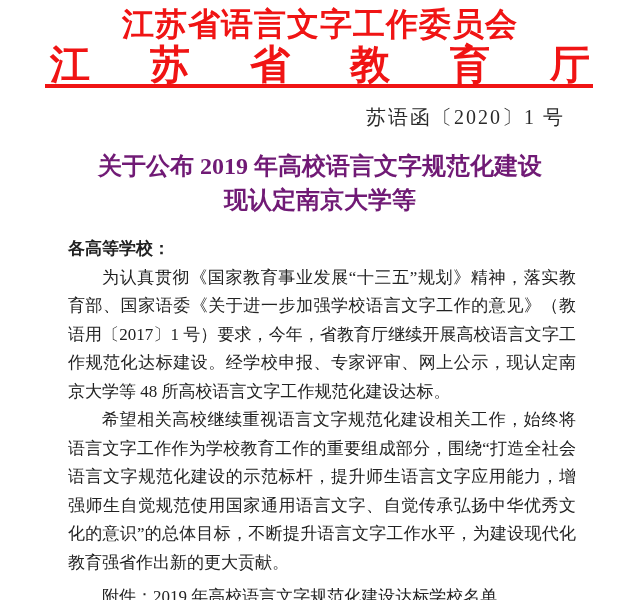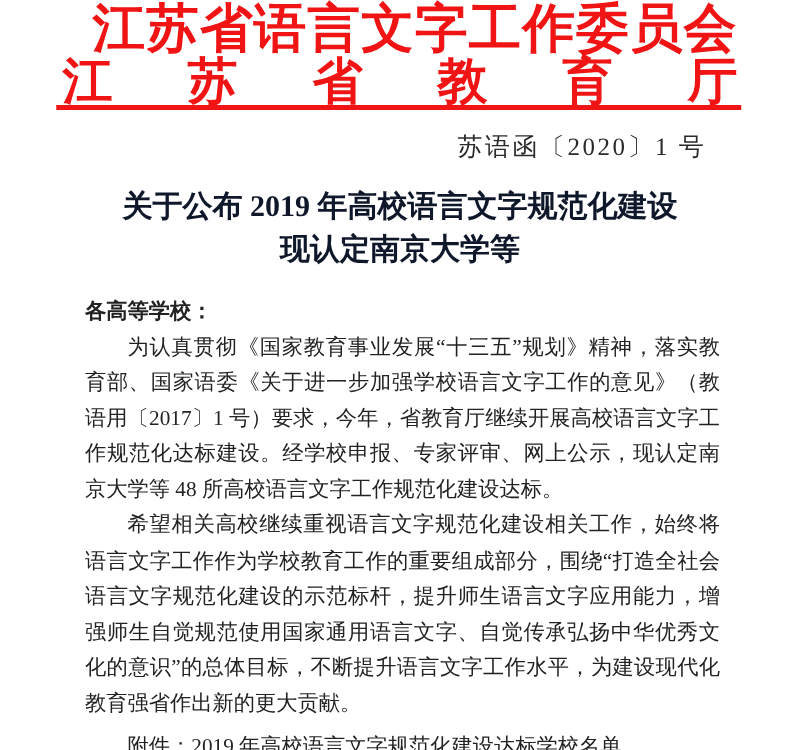--- a/index.html
+++ b/index.html
@@ -19,24 +19,24 @@
   
   .letterhead {
     position: absolute;
     top: 2px;
     left: 50px;
     width: 540px;
     color: #f01414;
     font-weight: bold;
   }
   .org-line1 {
-    font-size: 42px;
+    font-size: 32px;
     line-height: 44px;
     letter-spacing: 1px;
-    text-align: right;
+    text-align: center;
     white-space: nowrap;
   }
   .org-line2 {
     font-size: 40px;
     line-height: 38px;
     text-align: justify;
     text-align-last: justify;
     font-family: Liberation Serif, serif;
     -moz-text-align-last: justify;
   }
@@ -62,21 +62,21 @@
   
   .notice-title {
     position: absolute;
     top: 149px;
     left: 0;
     width: 640px;
     text-align: center;
     font-size: 24px;
     line-height: 34px;
     font-weight: bold;
-    color: #0f172a;
+    color: #701a75;
   }
 
   
   .body-text {
     position: absolute;
     top: 235px;
     left: 68px;
     width: 508px;
     font-size: 17px;
     line-height: 28.5px;

